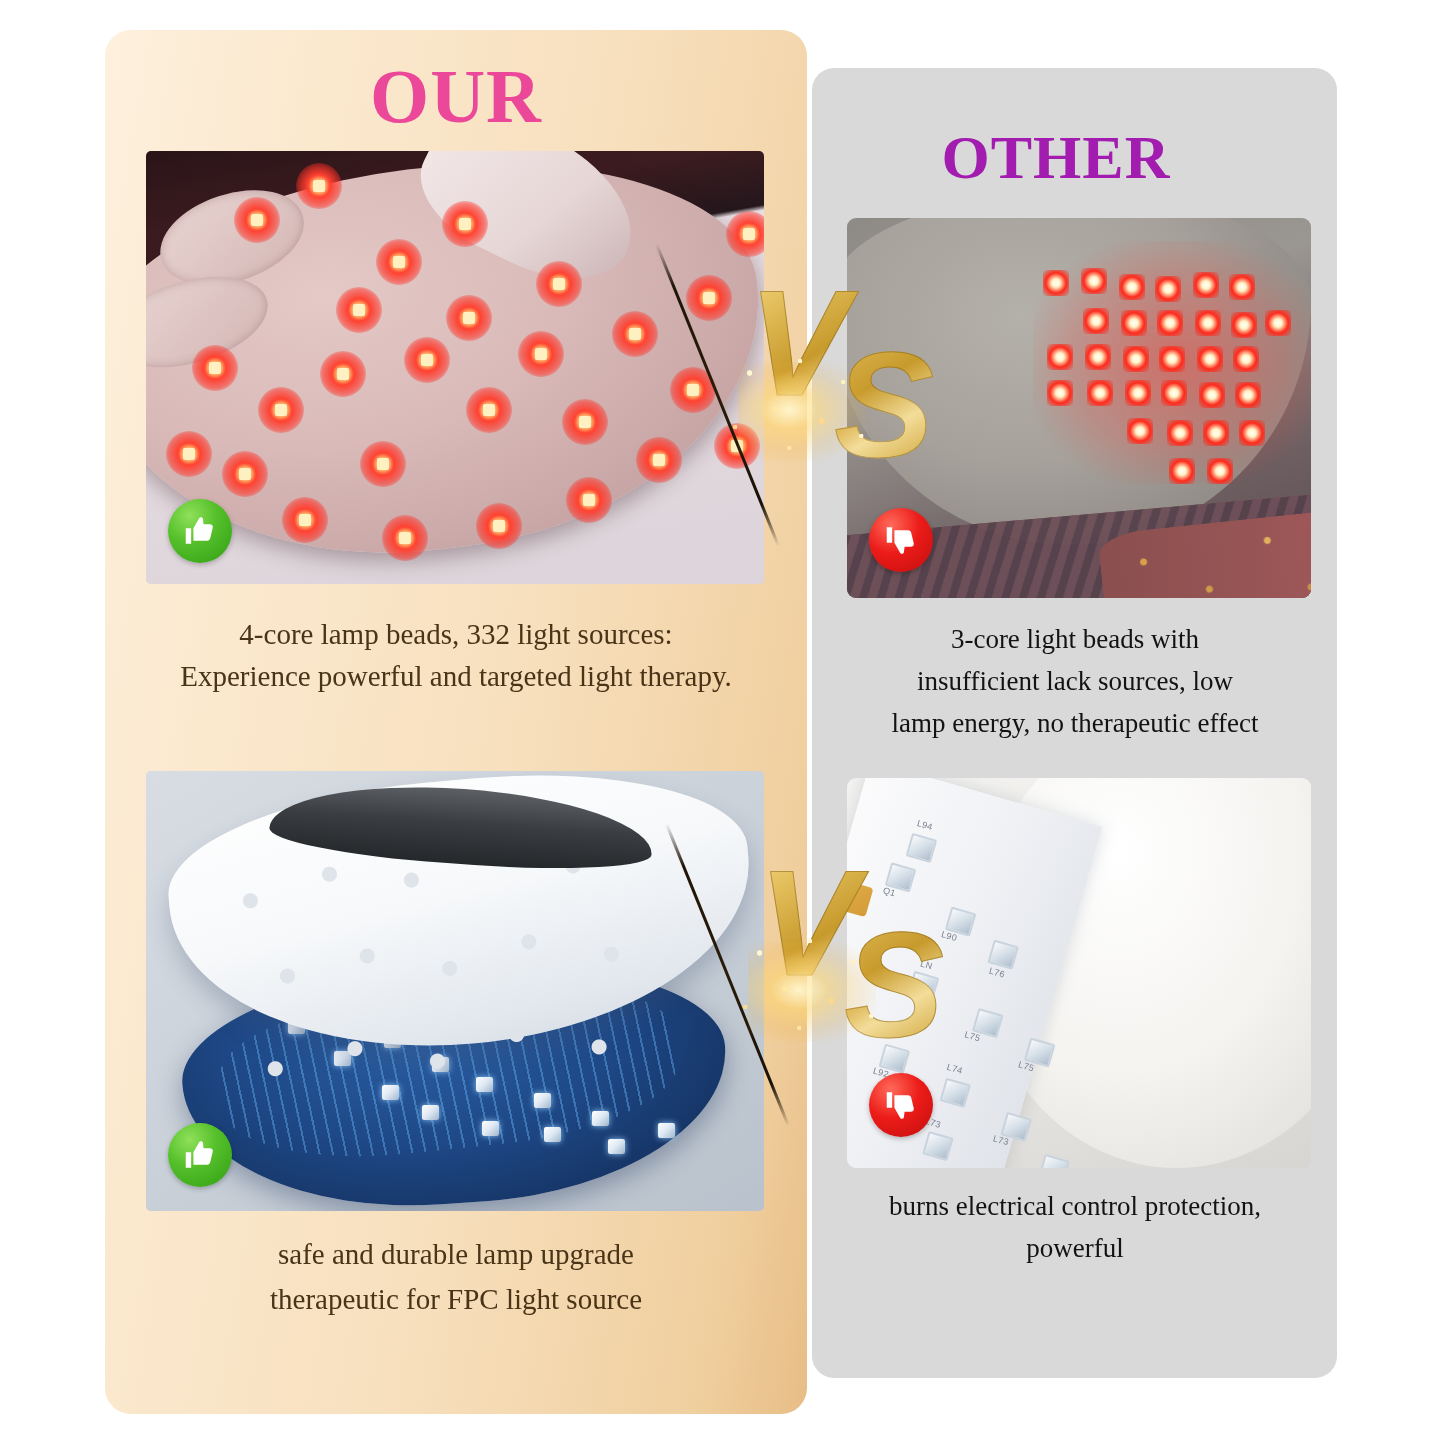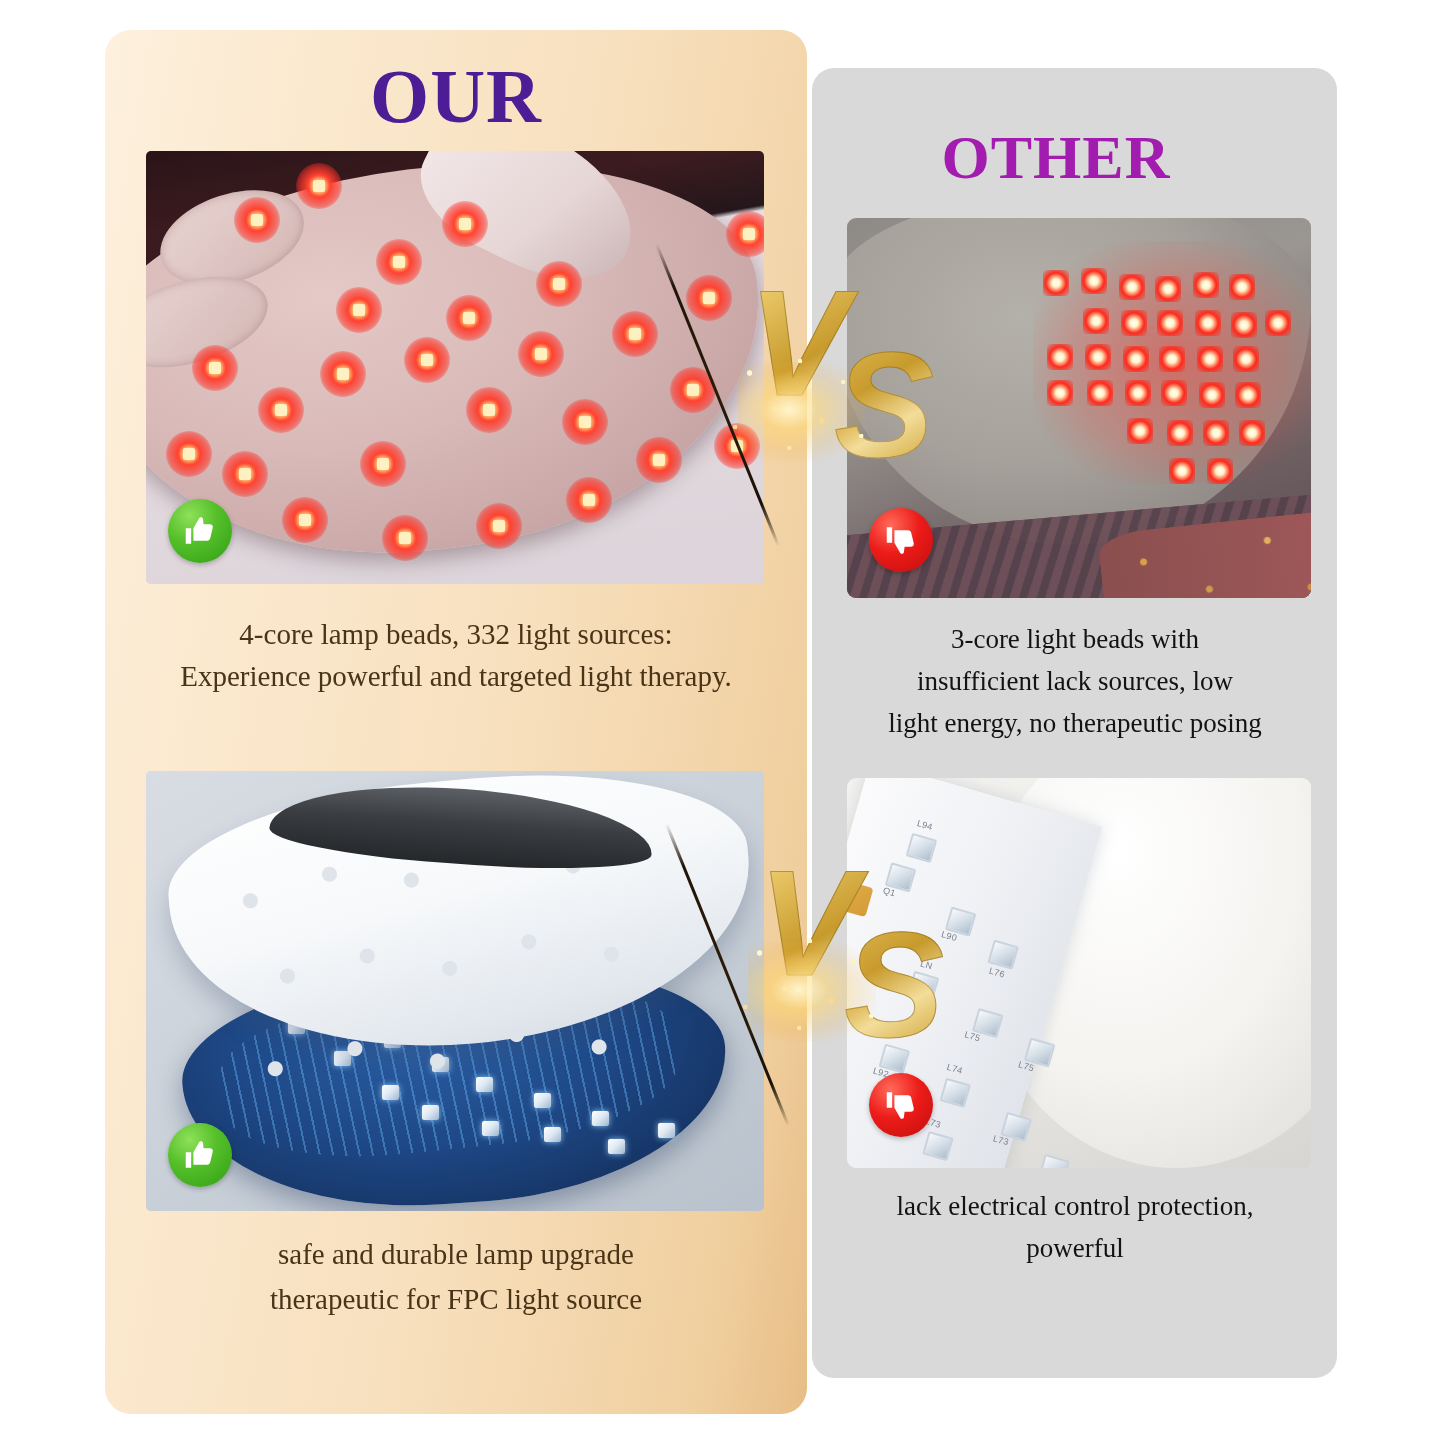--- a/index.html
+++ b/index.html
@@ -44,21 +44,21 @@
     font-family: "Liberation Serif", serif;
     font-weight: bold;
     letter-spacing: 1px;
     white-space: nowrap;
   }
   #our-title {
     left: 105px;
     top: 58px;
     width: 702px;
     font-size: 76px;
-    color: #4c1d95;
+    color: #ec4899;
     line-height: 1.0;
   }
   #other-title {
     left: 843px;
     top: 126px;
     width: 426px;
     font-size: 62px;
     color: #a21caf;
     line-height: 1.0;
   }
@@ -523,21 +523,21 @@
     <svg width="36" height="36" viewBox="0 0 24 24" aria-hidden="true">
       <path fill="#ffffff" d="M2.5 3.5h3.6v10.3H2.5z"></path>
       <path fill="#ffffff" d="M7.6 13.9 11.5 20.6c.6 1 2.2.7 2.4-.5l.5-3.6h4.2c1.3 0 2.2-1.2 1.9-2.4l-1.7-7c-.2-1-1.1-1.6-2.1-1.6H7.6z"></path>
     </svg>
   </div>
 </div>
 
 <div class="caption" id="other-caption-1">
   <span class="line">3-core light beads with</span>
   <span class="line">insufficient lack sources, low</span>
-  <span class="line">light energy, no therapeutic posing</span>
+  <span class="line">lamp energy, no therapeutic effect</span>
 </div>
 
 <div class="photo" id="other-photo-2">
   <div class="scene-fpc">
     <div class="fpc-dome"></div>
     <div class="fpc-strip">
       <div class="fpc-pad" style="left:-18px; top:122px; width:56px; height:30px;"></div>
       <div class="fpc-pad" style="left:-26px; top:182px; width:56px; height:56px; border-radius:50%;"></div>
 
       <div class="fpc-led" style="left:48px;  top:92px;"></div>
@@ -568,21 +568,21 @@
   </div>
   <div class="thumb down" style="left:22px; top:295px;">
     <svg width="36" height="36" viewBox="0 0 24 24" aria-hidden="true">
       <path fill="#ffffff" d="M2.5 3.5h3.6v10.3H2.5z"></path>
       <path fill="#ffffff" d="M7.6 13.9 11.5 20.6c.6 1 2.2.7 2.4-.5l.5-3.6h4.2c1.3 0 2.2-1.2 1.9-2.4l-1.7-7c-.2-1-1.1-1.6-2.1-1.6H7.6z"></path>
     </svg>
   </div>
 </div>
 
 <div class="caption" id="other-caption-2">
-  <span class="line">lack electrical control protection,</span>
+  <span class="line">burns electrical control protection,</span>
   <span class="line">powerful</span>
 </div>
 
 <div class="vs" id="vs-1">
   <div class="vs-slash"></div>
   <div class="vs-text vs-v">V</div>
   <div class="vs-text vs-s">S</div>
   <div class="vs-spark"></div>
   <div class="vs-dots"></div>
 </div>

